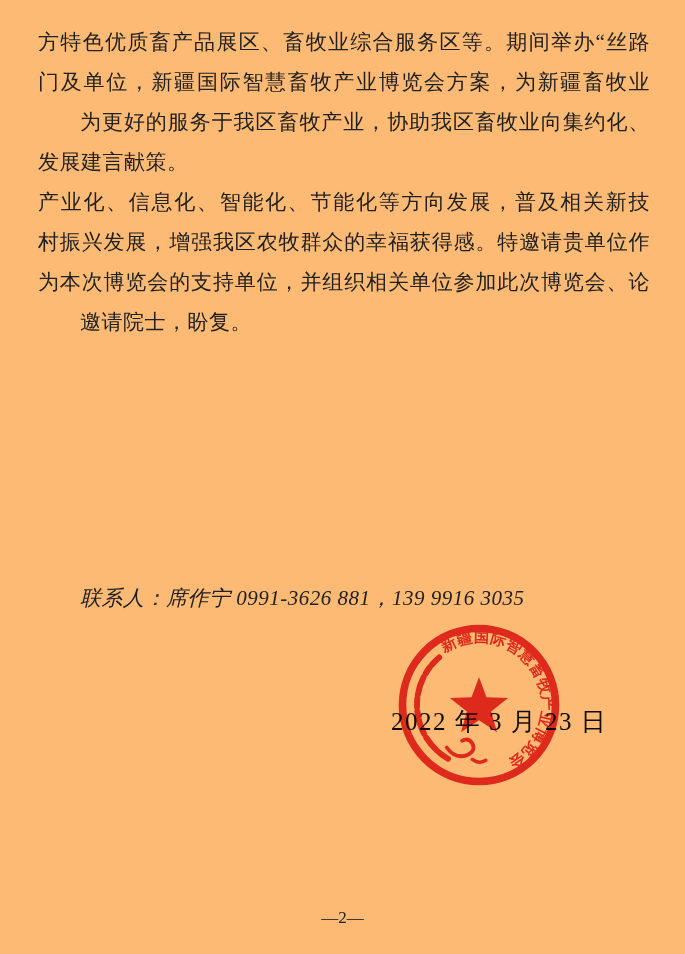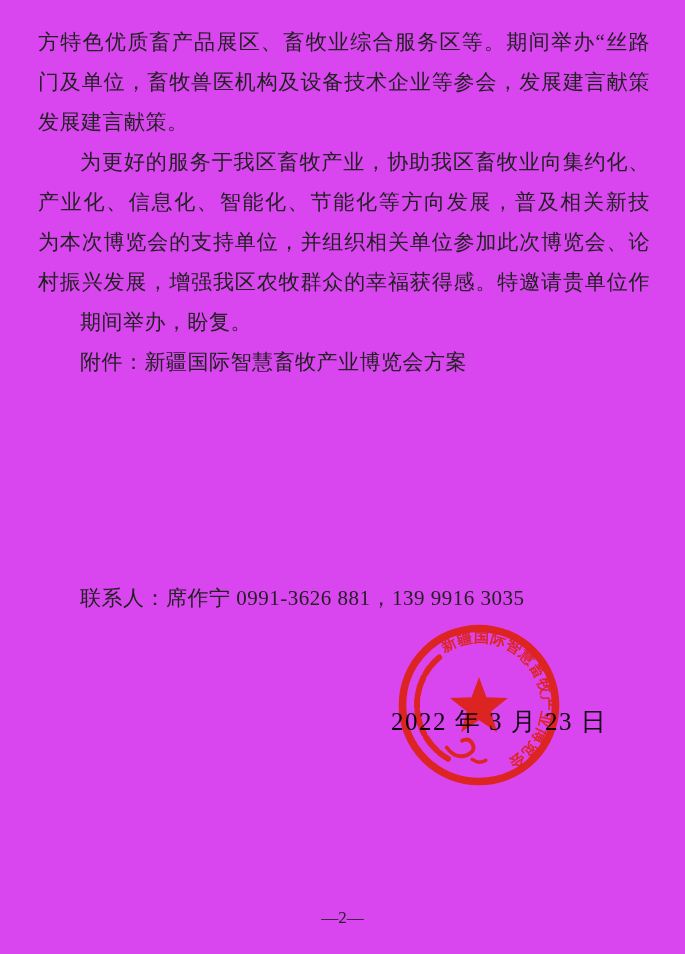--- a/index.html
+++ b/index.html
@@ -1,20 +1,20 @@
 <!DOCTYPE html>
 <html><head>
 <meta charset="utf-8">
 <style>
   html, body { margin: 0; padding: 0; background: #ffffff; }
   .page {
     position: relative;
     width: 685px;
     height: 954px;
-    background: #d946ef;
+    background: #fdba74;
     overflow: hidden;
     font-family: "Liberation Serif", "DejaVu Serif", serif;
     color: #212121;
   }
   .body-text {
     position: absolute;
     left: 38px;
     top: 22px;
     width: 612px;
   }
@@ -35,20 +35,21 @@
   .contact-line {
     position: absolute;
     left: 38px;
     top: 578px;
     width: 612px;
     height: 40px;
     line-height: 40px;
     font-size: 21px;
     letter-spacing: 0.5px;
     text-indent: 2em;
+    font-style: italic;
   }
   .seal {
     position: absolute;
     left: 394px;
     top: 620px;
     width: 170px;
     height: 170px;
     z-index: 2;
     opacity: 0.95;
   }
@@ -74,28 +75,27 @@
     color: #212121;
   }
 </style>
 </head>
 <body>
 
 <div class="page">
 
   <div class="body-text">
     <div class="line j">方特色优质畜产品展区、畜牧业综合服务区等。期间举办“丝路</div>
-    <div class="line j">门及单位，畜牧兽医机构及设备技术企业等参会，发展建言献策</div>
+    <div class="line j">门及单位，新疆国际智慧畜牧产业博览会方案，为新疆畜牧业</div>
+    <div class="line j ind">为更好的服务于我区畜牧产业，协助我区畜牧业向集约化、</div>
     <div class="line">发展建言献策。</div>
-    <div class="line j ind">为更好的服务于我区畜牧产业，协助我区畜牧业向集约化、</div>
     <div class="line j">产业化、信息化、智能化、节能化等方向发展，普及相关新技术、</div>
+    <div class="line j">村振兴发展，增强我区农牧群众的幸福获得感。特邀请贵单位作</div>
     <div class="line j">为本次博览会的支持单位，并组织相关单位参加此次博览会、论</div>
-    <div class="line j">村振兴发展，增强我区农牧群众的幸福获得感。特邀请贵单位作</div>
-    <div class="line ind">期间举办，盼复。</div>
-    <div class="line ind">附件：新疆国际智慧畜牧产业博览会方案</div>
+    <div class="line ind">邀请院士，盼复。</div>
   </div>
 
   <div class="contact-line">联系人：席作宁 0991-3626 881，139 9916 3035</div>
 
   <div class="seal">
     <svg viewBox="0 0 200 200" xmlns="http://www.w3.org/2000/svg">
 
       <circle cx="100" cy="100" r="90" fill="none" stroke="#dd2318" stroke-width="9"></circle>
 
       <defs>

